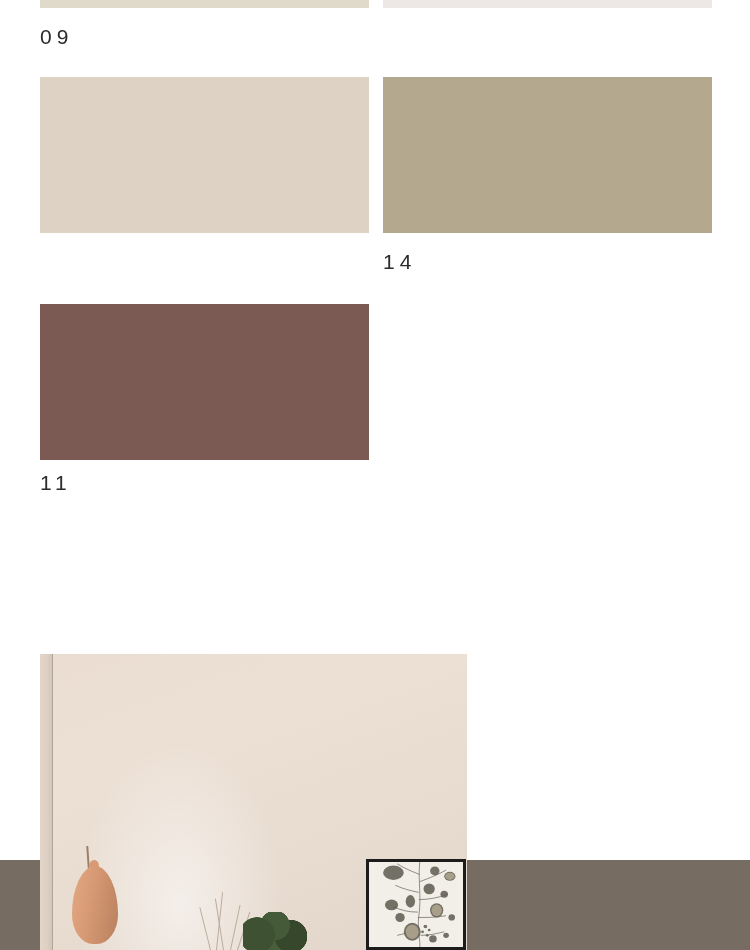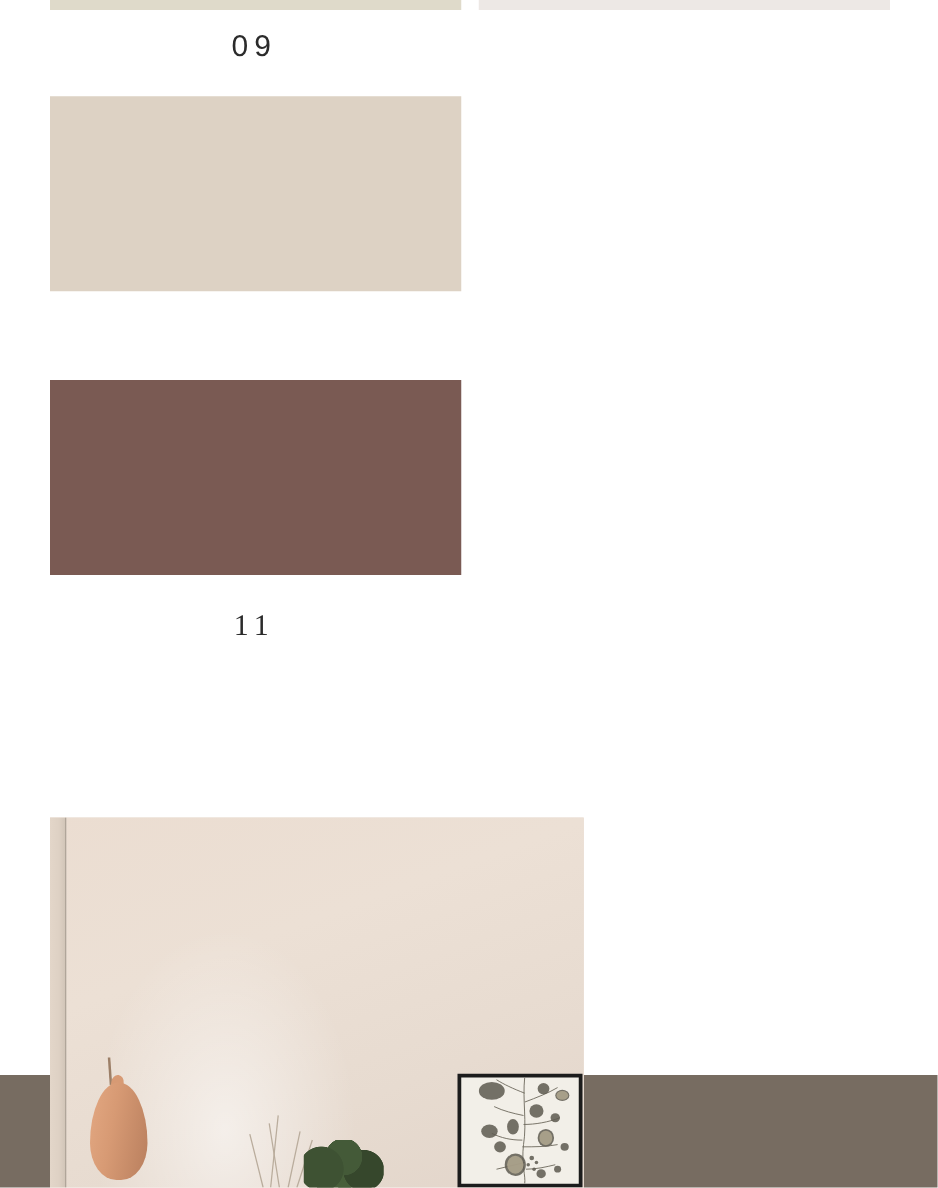--- a/index.html
+++ b/index.html
@@ -31,45 +31,45 @@
   }
   .swatch-cell {
     position: absolute;
     top: 0;
   }
   .swatch-chip {
     width: 100%;
     display: block;
   }
   .swatch-label {
-    font-size: 24px;
+    font-size: 21px;
     font-weight: 400;
     letter-spacing: 5px;
     color: #2b2b2b;
-    text-align: center;
+    text-align: left;
     padding-right: 2px;
     line-height: 1;
     font-family: "Liberation Sans", "DejaVu Sans", sans-serif;
   }
 
   
   #row-top { top: -152px; height: 200px; }
   #row-top .swatch-cell { height: 200px; }
   #row-top .swatch-chip { height: 160px; }
   #row-top .swatch-label { margin-top: 18px; }
 
   
   #row-mid { top: 77px; height: 200px; }
   #row-mid .swatch-chip { height: 156px; }
   #row-mid .swatch-label { margin-top: 18px; }
 
   
   #row-bot { top: 304px; height: 200px; }
   #row-bot .swatch-chip { height: 156px; }
-  #row-bot .swatch-label { margin-top: 29px; font-family: Liberation Serif, serif; }
+  #row-bot .swatch-label { margin-top: 12px; }
 
   .cell-left  { left: 40px;  width: 329px; }
   .cell-right { left: 383px; width: 329px; }
 
   
   .showcase {
     position: absolute;
     left: 0;
     top: 654px;
     width: 750px;
@@ -196,20 +196,24 @@
       <div class="swatch-label">09</div>
     </div>
     <div class="swatch-cell cell-right">
       <div class="swatch-chip" id="chip-10" style="background: rgb(237, 232, 229);"></div>
     </div>
   </div>
 
   <div class="swatch-row" id="row-mid">
     <div class="swatch-cell cell-left">
       <div class="swatch-chip" id="chip-13" style="background: rgb(221, 210, 196);"></div>
+    </div>
+    <div class="swatch-cell cell-right">
+      <div class="swatch-chip" id="chip-14" style="background: rgb(180, 169, 142);"></div>
+      <div class="swatch-label">14</div>
     </div>
   </div>
 
   <div class="swatch-row" id="row-bot">
     <div class="swatch-cell cell-left">
       <div class="swatch-chip" id="chip-11" style="background: rgb(122, 90, 83);"></div>
       <div class="swatch-label">11</div>
     </div>
   </div>
 

